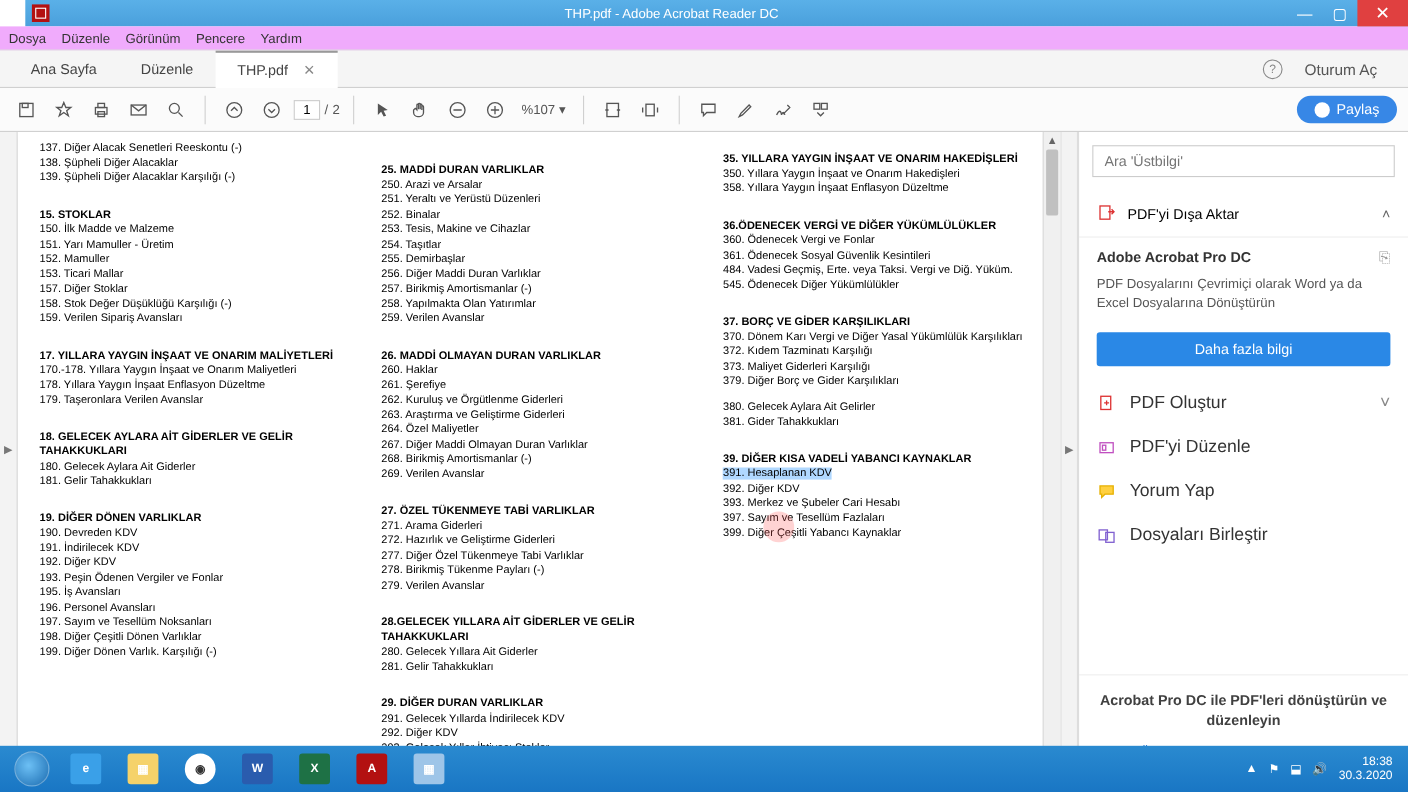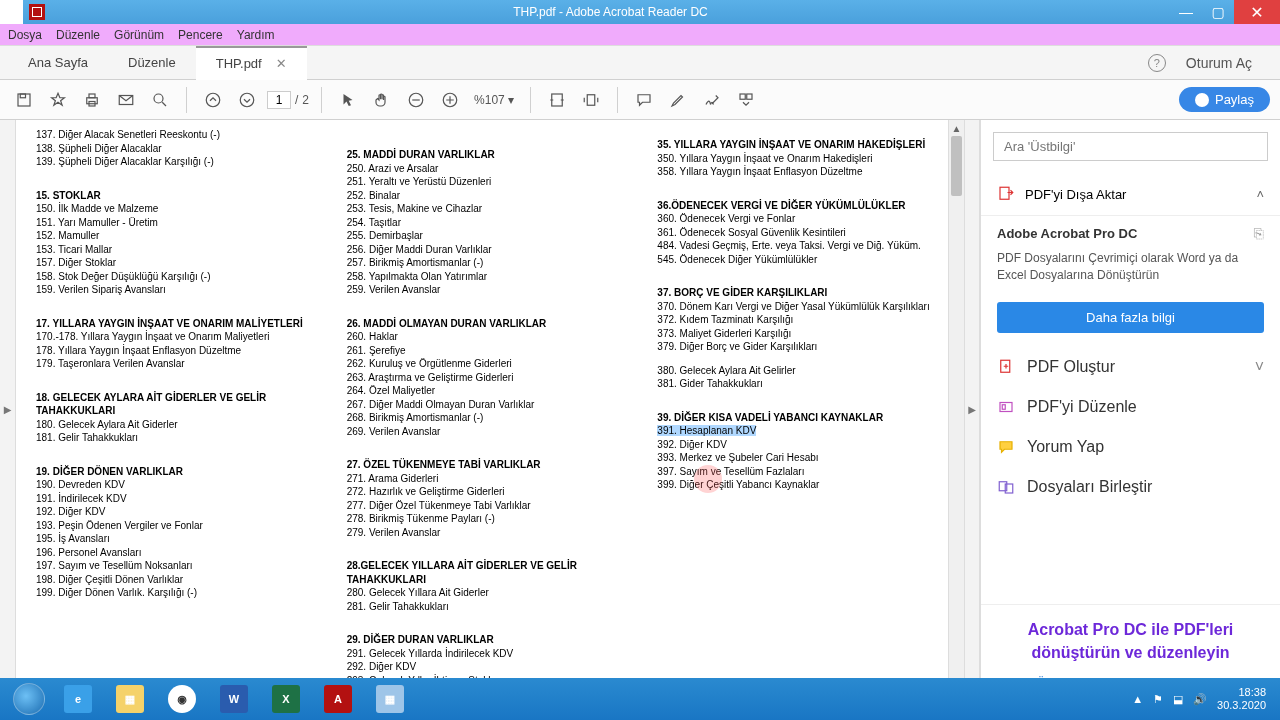--- a/index.html
+++ b/index.html
@@ -61,21 +61,21 @@
 .raccord .chev { margin-left: auto; color: #666; }
 .ricon{width:18px;height:18px;display:inline-block;}
 .rsub { padding: 10px 16px 4px; }
 .rsub b { font-size: 13px; color: #333; }
 .rsub .smalltool{float:right;color:#999;}
 .rdesc { padding: 4px 16px 10px; font-size: 12px; color: #555; line-height: 1.4; }
 .rbluebtn { margin: 8px 16px 14px; background: #2a88e6; color: #fff; text-align: center; padding: 8px; border-radius: 3px; font-size: 13px; }
 .ritem { padding: 11px 16px; display: flex; align-items: flex-start; gap: 12px; font-size: 16px; color: #333; }
 .ritem .chev { margin-left: auto; color: #888; }
 .rfoot { margin-top: auto; border-top: 1px solid #eee; padding: 14px 16px 8px; text-align: center; }
-.rfoot .t1 { font-size: 16px; font-weight: bold; color: #6d28d9; line-height:1.4;}
+.rfoot .t1 { font-size: 13px; font-weight: bold; color: #404040; line-height:1.4;}
 .rfoot .lnk { color: #2a7ad4; font-size: 12px; margin-top: 12px; display:block;}
 
 
 .taskbar { position: absolute; bottom: 0; left: 0; right: 0; height: 42px; background: linear-gradient(#2a8ad0,#1976c4); display: flex; align-items: center; padding: 0 6px; }
 .tbicon { width: 48px; height: 36px; display: flex; align-items: center; justify-content: center; margin: 0 2px; border-radius:2px;}
 .tbicon.start{width:42px;}
 .startorb{width:32px;height:32px;border-radius:50%;background:radial-gradient(circle at 40% 40%,#6dc0f5,#1a6bb0);border:1px solid rgba(255,255,255,0.3);}
 .appico{width:28px;height:28px;border-radius:3px;display:flex;align-items:center;justify-content:center;font-size:11px;font-weight:bold;color:#fff;}
 .tray { margin-left: auto; display: flex; align-items: center; gap: 10px; color: #fff; font-size: 11px; padding-right: 8px; }
 .tray .clock { text-align: right; line-height: 1.2; }

